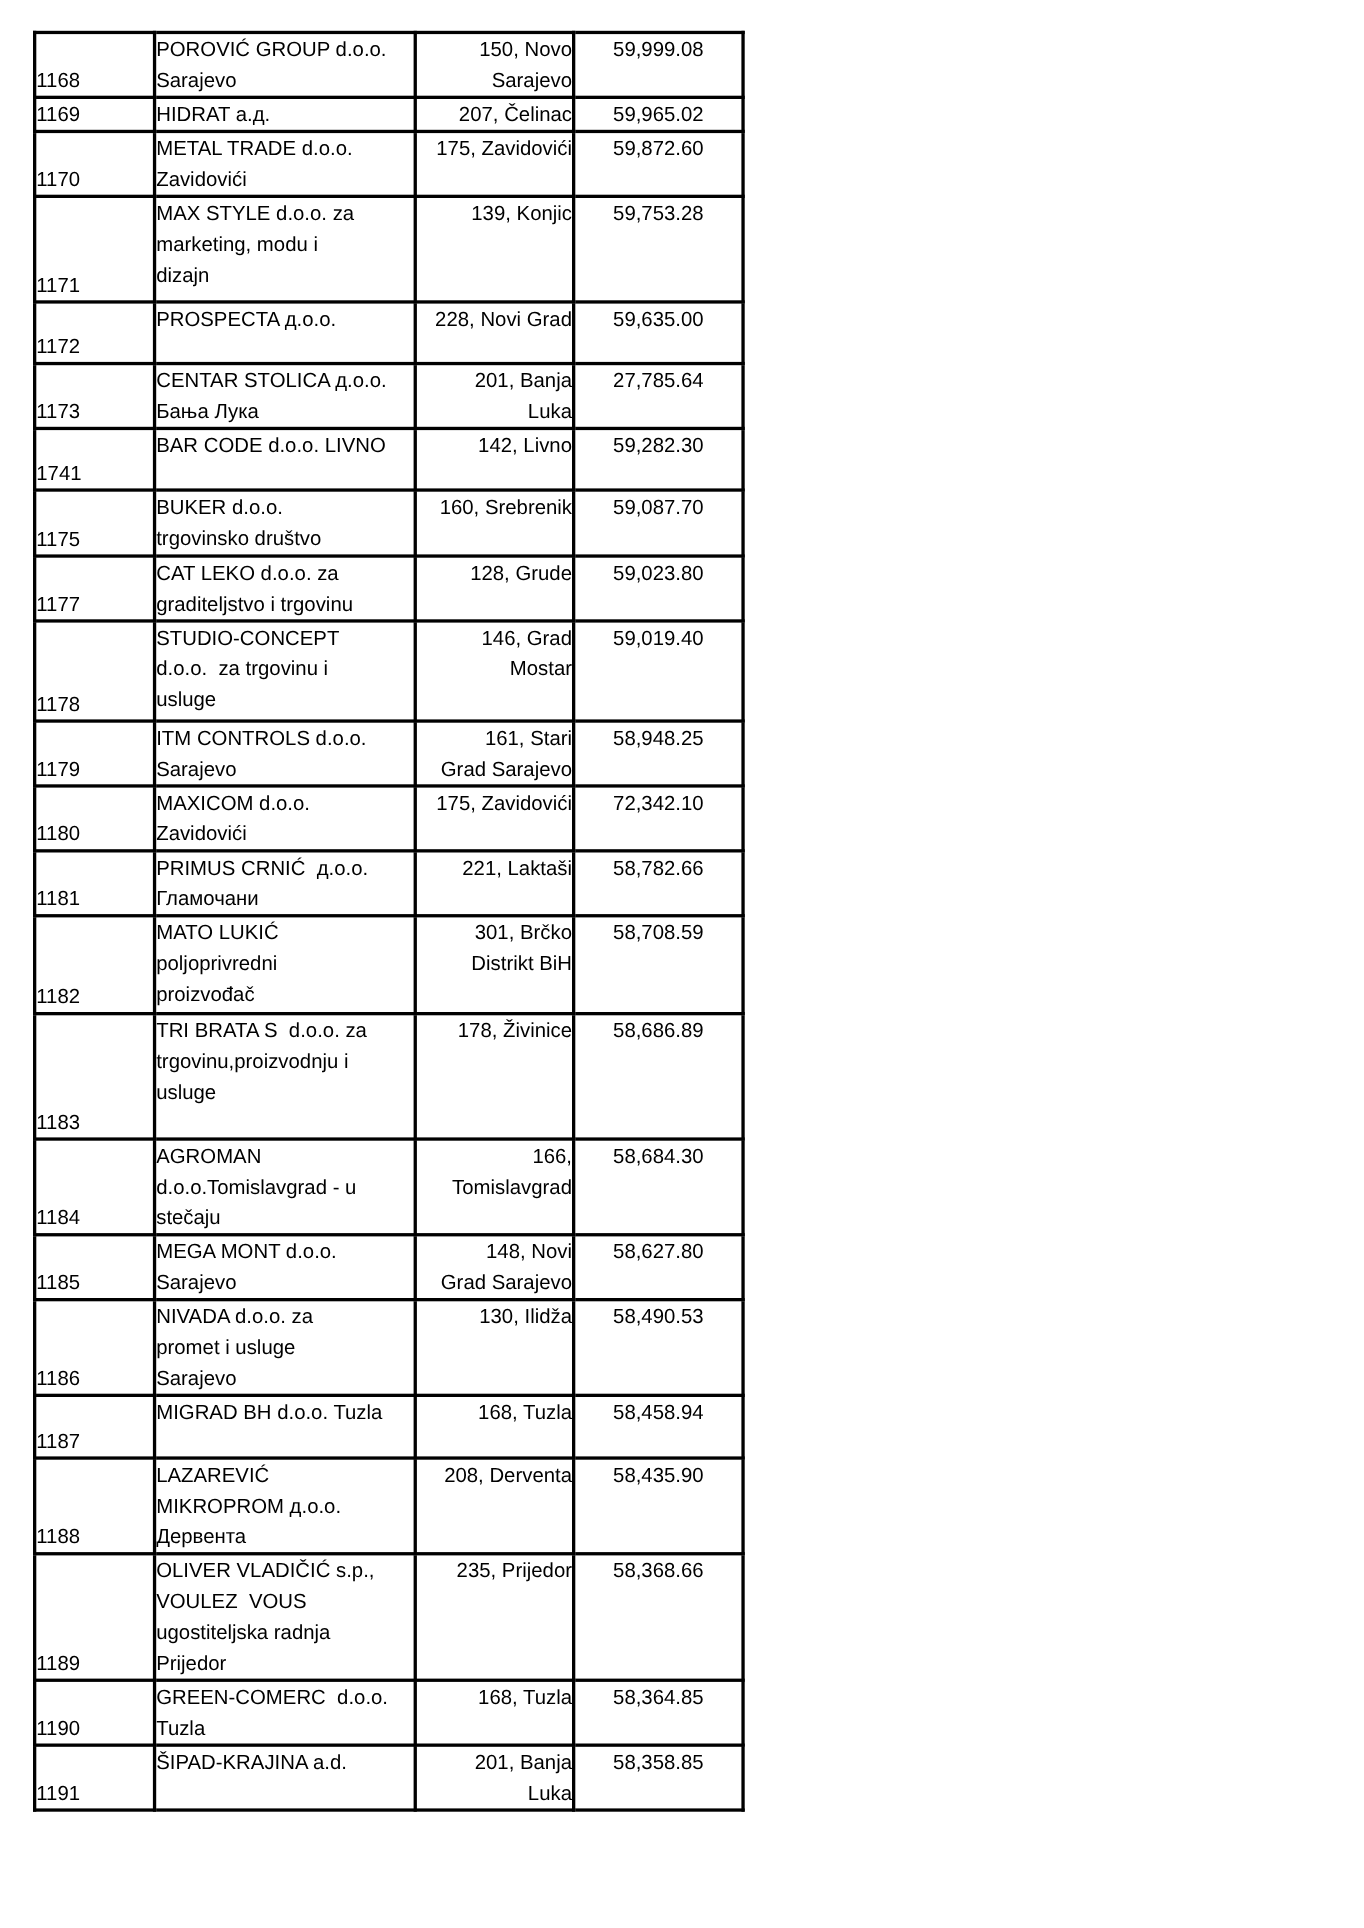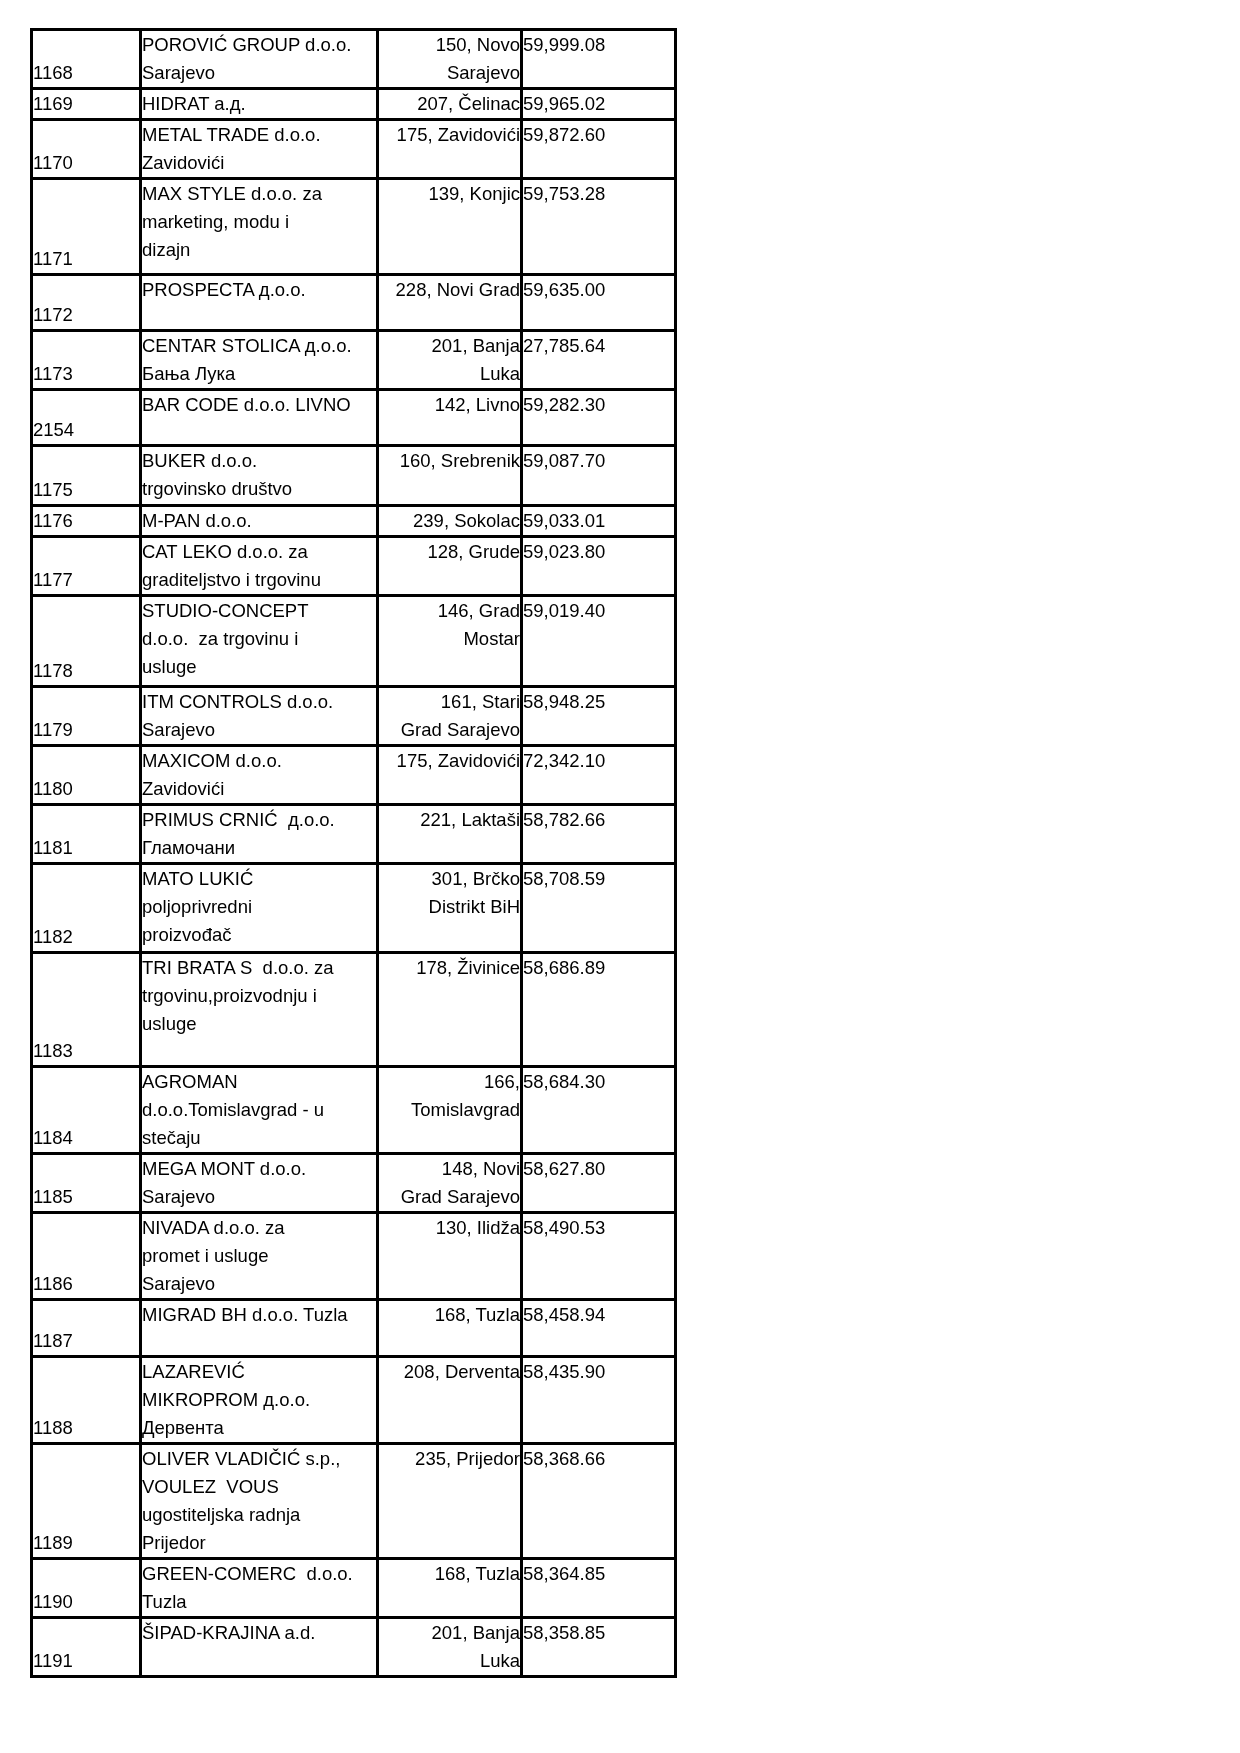--- a/index.html
+++ b/index.html
@@ -51,21 +51,21 @@
       padding-right: 1px;
     }
     td.place {
       width: 141px;
       vertical-align: top;
       text-align: right;
     }
     td.amount {
       width: 151px;
       vertical-align: top;
-      text-align: left;
+      text-align: center;
       padding-right: 5px;
     }
     .line {
       white-space: pre;
     }
   </style>
 </head>
 <body>
 
 <div class="page">
@@ -158,21 +158,21 @@
             <td class="place">
               <div class="line">201, Banja</div>
               <div class="line">Luka</div>
             </td>
             <td class="amount">
               <div class="line">27,785.64</div>
             </td>
           </tr>
           <tr style="height: 56px;">
             <td class="num">
-              <div class="line">2154</div>
+              <div class="line">1741</div>
             </td>
             <td class="name">
               <div class="line">BAR CODE d.o.o. LIVNO</div>
             </td>
             <td class="place">
               <div class="line">142, Livno</div>
             </td>
             <td class="amount">
               <div class="line">59,282.30</div>
             </td>
@@ -183,34 +183,20 @@
             </td>
             <td class="name">
               <div class="line">BUKER d.o.o.</div>
               <div class="line">trgovinsko društvo</div>
             </td>
             <td class="place">
               <div class="line">160, Srebrenik</div>
             </td>
             <td class="amount">
               <div class="line">59,087.70</div>
-            </td>
-          </tr>
-          <tr style="height: 27px;">
-            <td class="num">
-              <div class="line">1176</div>
-            </td>
-            <td class="name">
-              <div class="line">M-PAN d.o.o.</div>
-            </td>
-            <td class="place">
-              <div class="line">239, Sokolac</div>
-            </td>
-            <td class="amount">
-              <div class="line">59,033.01</div>
             </td>
           </tr>
           <tr style="height: 59px;">
             <td class="num">
               <div class="line">1177</div>
             </td>
             <td class="name">
               <div class="line">CAT LEKO d.o.o. za</div>
               <div class="line">graditeljstvo i trgovinu</div>
             </td>

